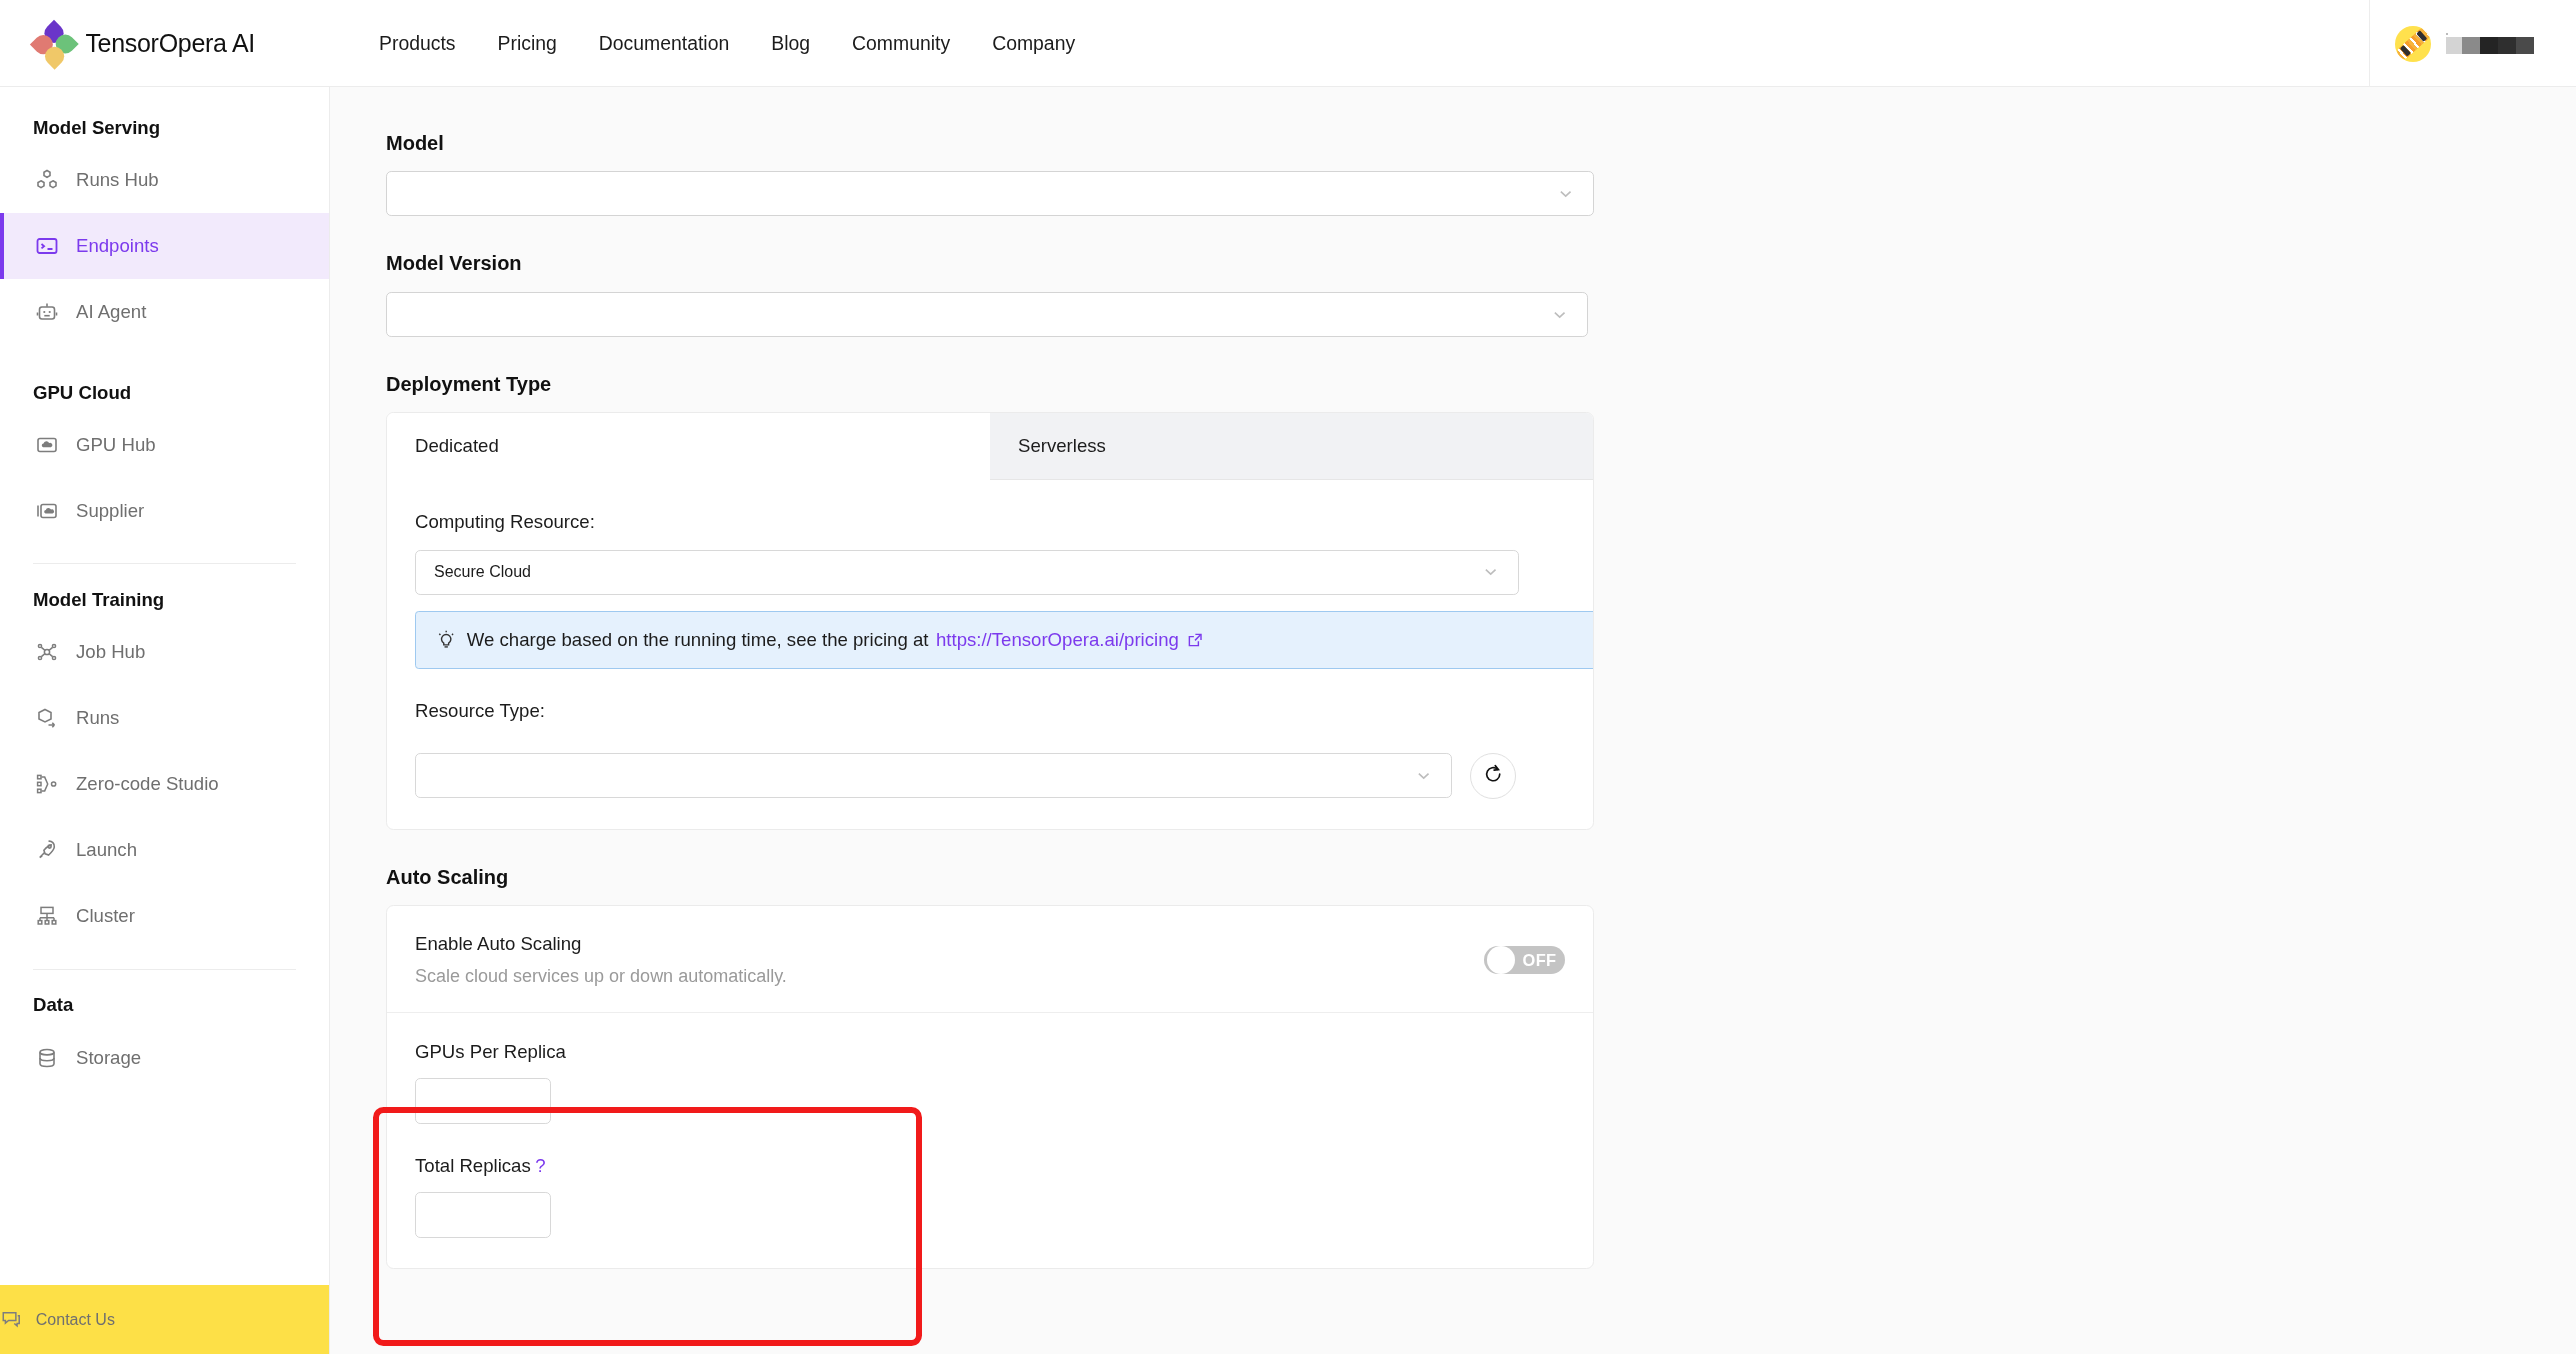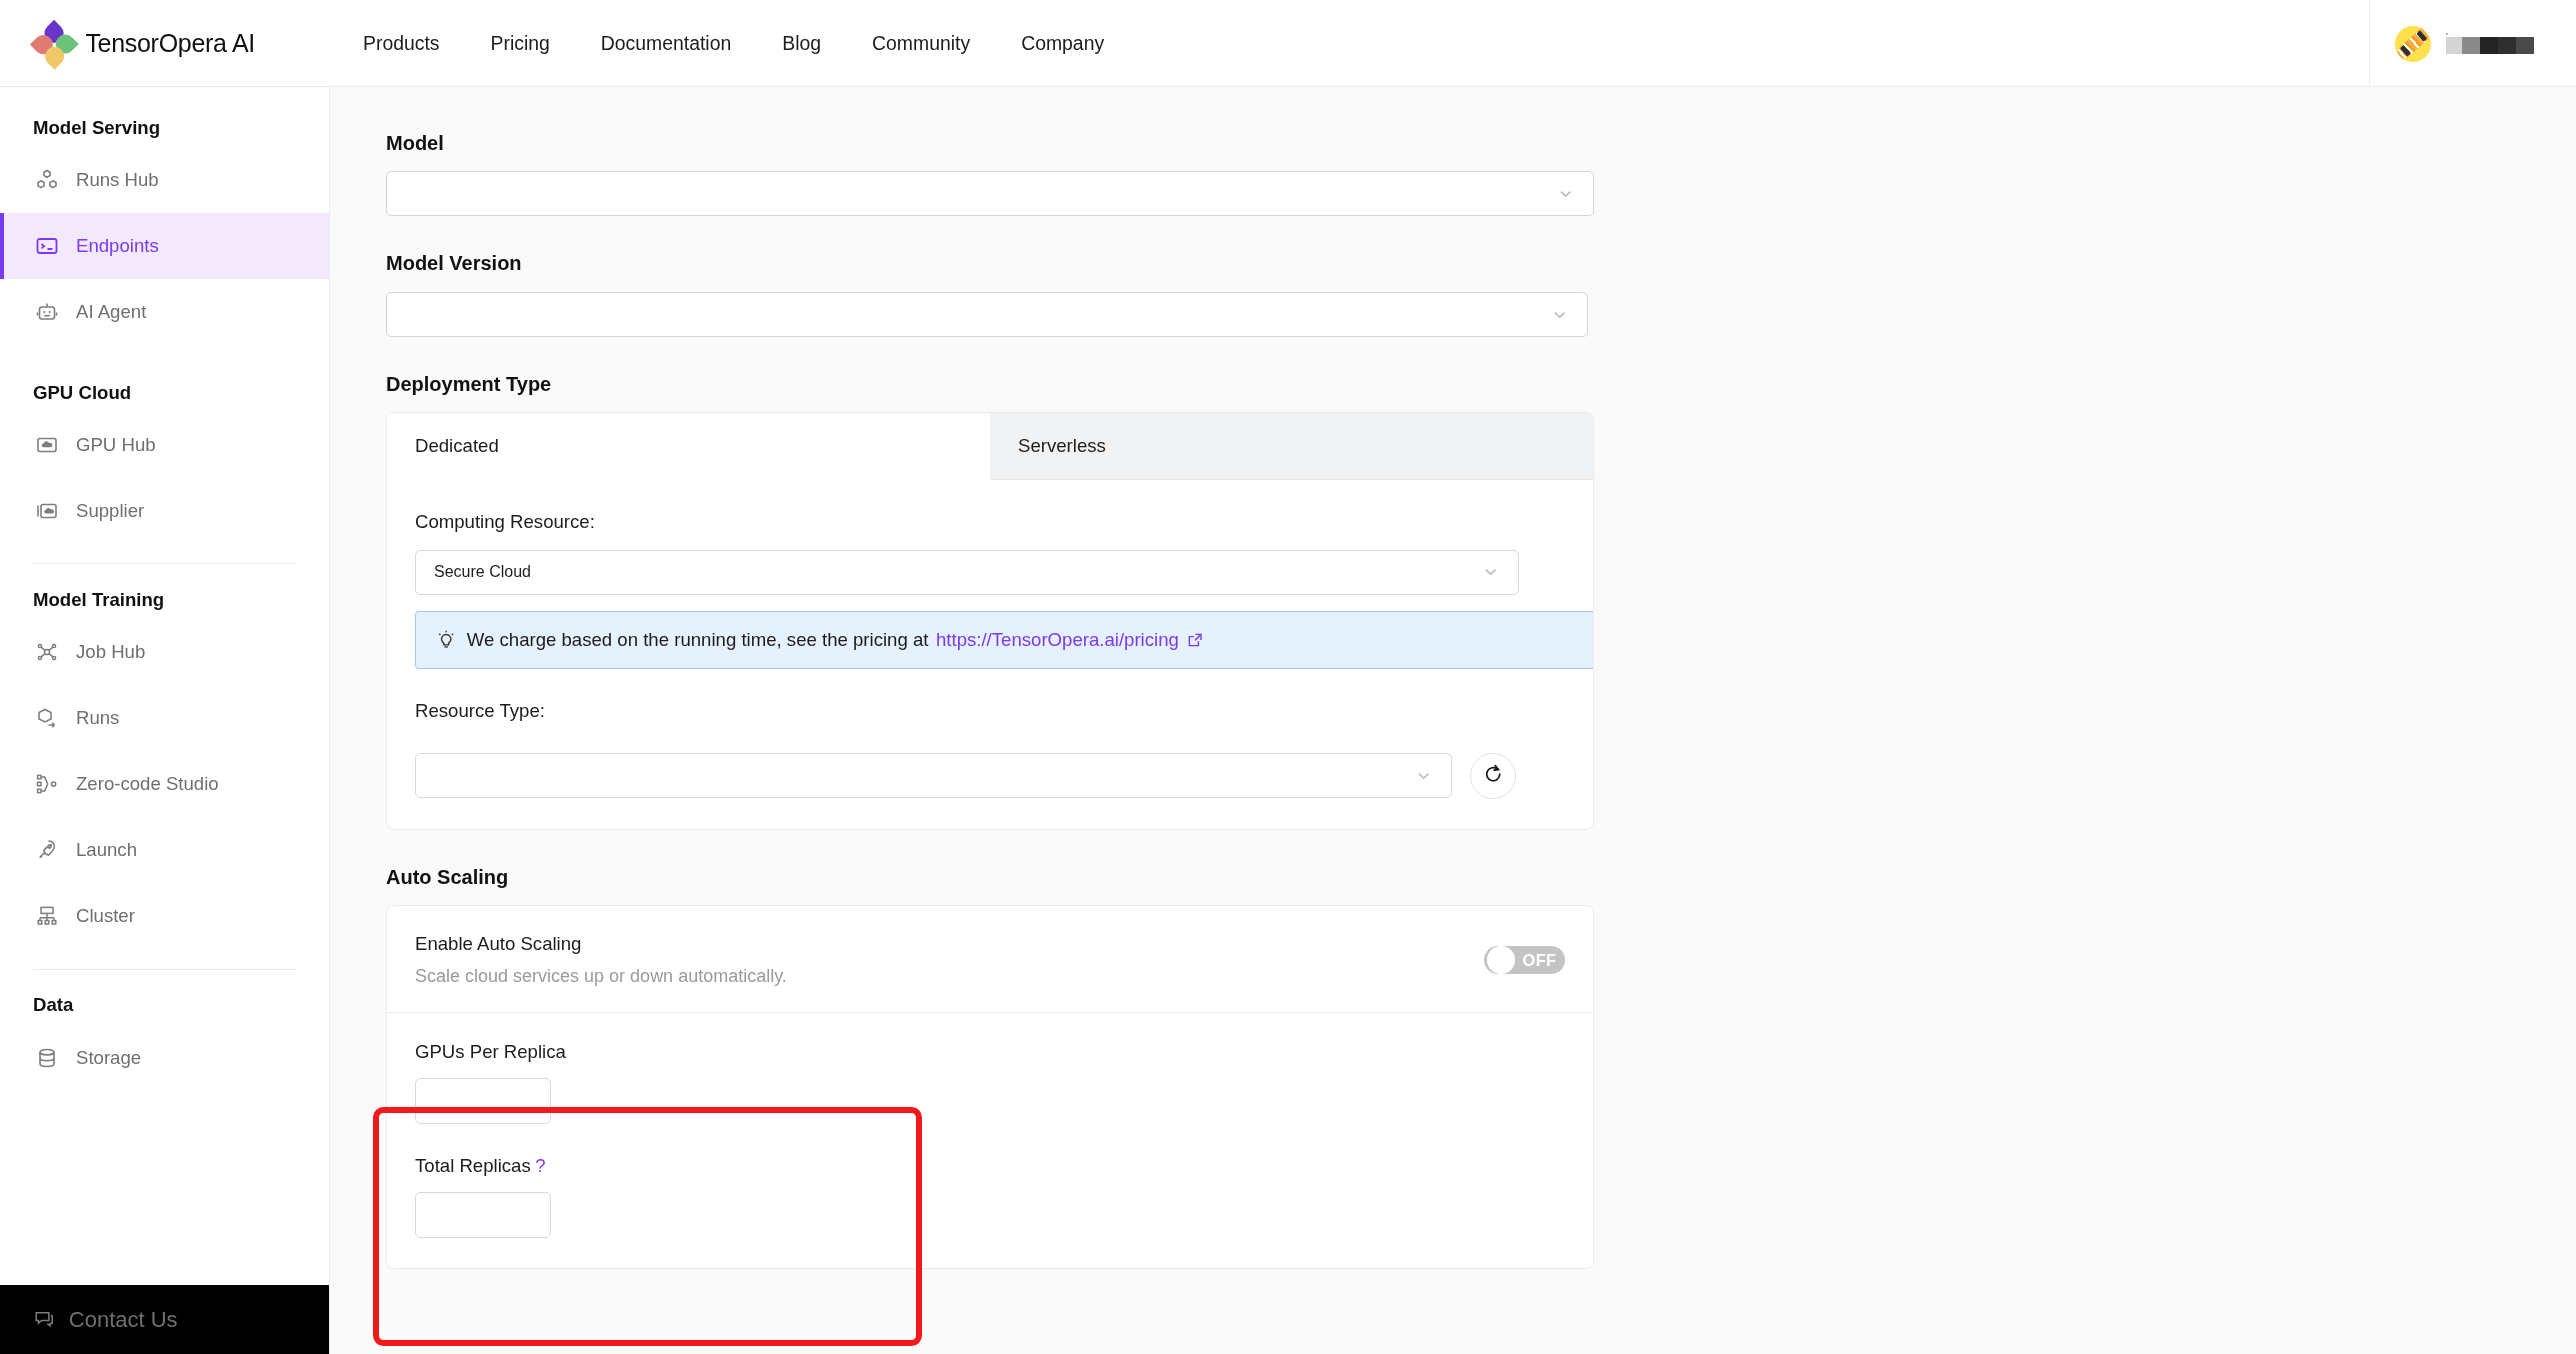--- a/index.html
+++ b/index.html
@@ -22,21 +22,21 @@
   }
   .brand { display:flex; align-items:center; margin-left: 33px; width: 313px; }
   .brand-mark { position: relative; width: 42px; height: 42px; flex:none; }
   .petal { position:absolute; width: 18.6px; height: 18.6px; border-radius: 50% 50% 50% 0; }
   .petal.top    { background:#6a35c9; left: 12px; top: 1.5px;  transform: rotate(135deg); }
   .petal.left   { background:#e07a72; left: 0.7px;  top: 13.4px; transform: rotate(45deg); }
   .petal.right  { background:#6cc27a; left: 23px; top: 13.4px; transform: rotate(-135deg); }
   .petal.bottom { background:#f0c868; left: 12px; top: 24.6px; transform: rotate(-45deg); }
   .brand-name { font-size: 25px; letter-spacing: -0.3px; color:#111; margin-left: 10.4px; white-space: nowrap; }
 
-  .topnav { display:flex; gap: 45px; margin-left: 14px; }
+  .topnav { display:flex; gap: 36px; margin-left: 30px; }
   .topnav a {
     font-size: 19.4px; color:#1c1c1c; text-decoration:none; white-space:nowrap;
     padding: 7.5px 3px;
   }
 
   .topright { position:absolute; right: 0; top: 0; height: 87px; display:flex; align-items:center; }
   .topright-inner { display:flex; align-items:center; border-left: 0.7px solid #ededed; height: 87px; padding: 0 42px 0 25px; }
   .avatar {
     width: 36px; height: 36px; border-radius: 50%;
     background: #FFE14D; position: relative; overflow: hidden; flex:none;
@@ -73,22 +73,22 @@
   .side-item.active::before {
     content:""; position:absolute; left:0; top:0; bottom:0; width: 3.7px; background:#7c3aed;
   }
   .side-item .ico { width: 28px; height: 25px; margin-right: 15px; flex:none;
                     display:flex; align-items:center; justify-content:center; }
   .side-item svg { width: 24px; height: 24px; }
   .side-divider { height:0.7px; background:#ececec; margin: 19.4px 33px 16.4px 33px; }
 
   .contact {
     position:absolute; left:0; bottom: 0; width: 330px; height: 69px;
-    display:flex; align-items:center; padding-left: 33px;
-    color:#6f6f6f; font-size:22px; background:#000000;
+    display:flex; align-items:center; 
+    color:#6f6f6f; font-size:16px; background:#fde047;
   }
   .contact svg { width: 22.4px; height: 22.4px; margin-right: 13.4px; }
 
   
   .main {
     position:absolute; left: 330px; top: 87px; width: 2246px; height: 1267px;
     background:#fafafa; overflow:hidden;
   }
   .content { padding: 45px 0 0 56px; width: 1268px; }
 

